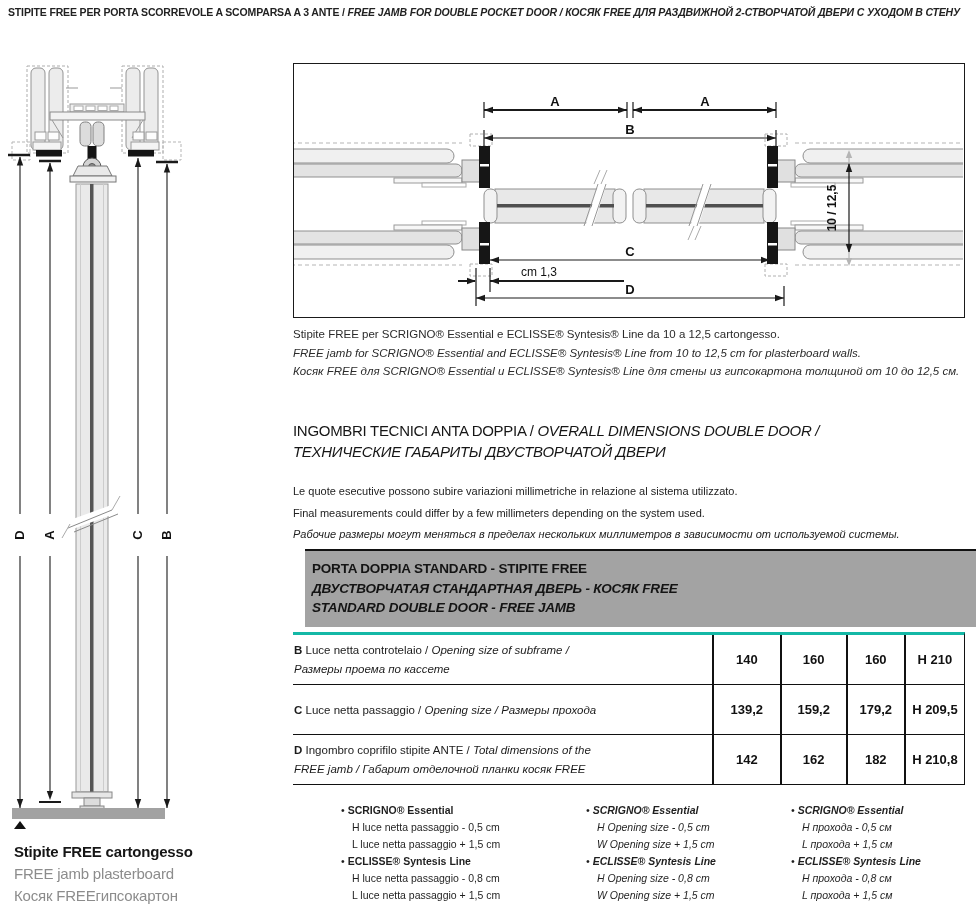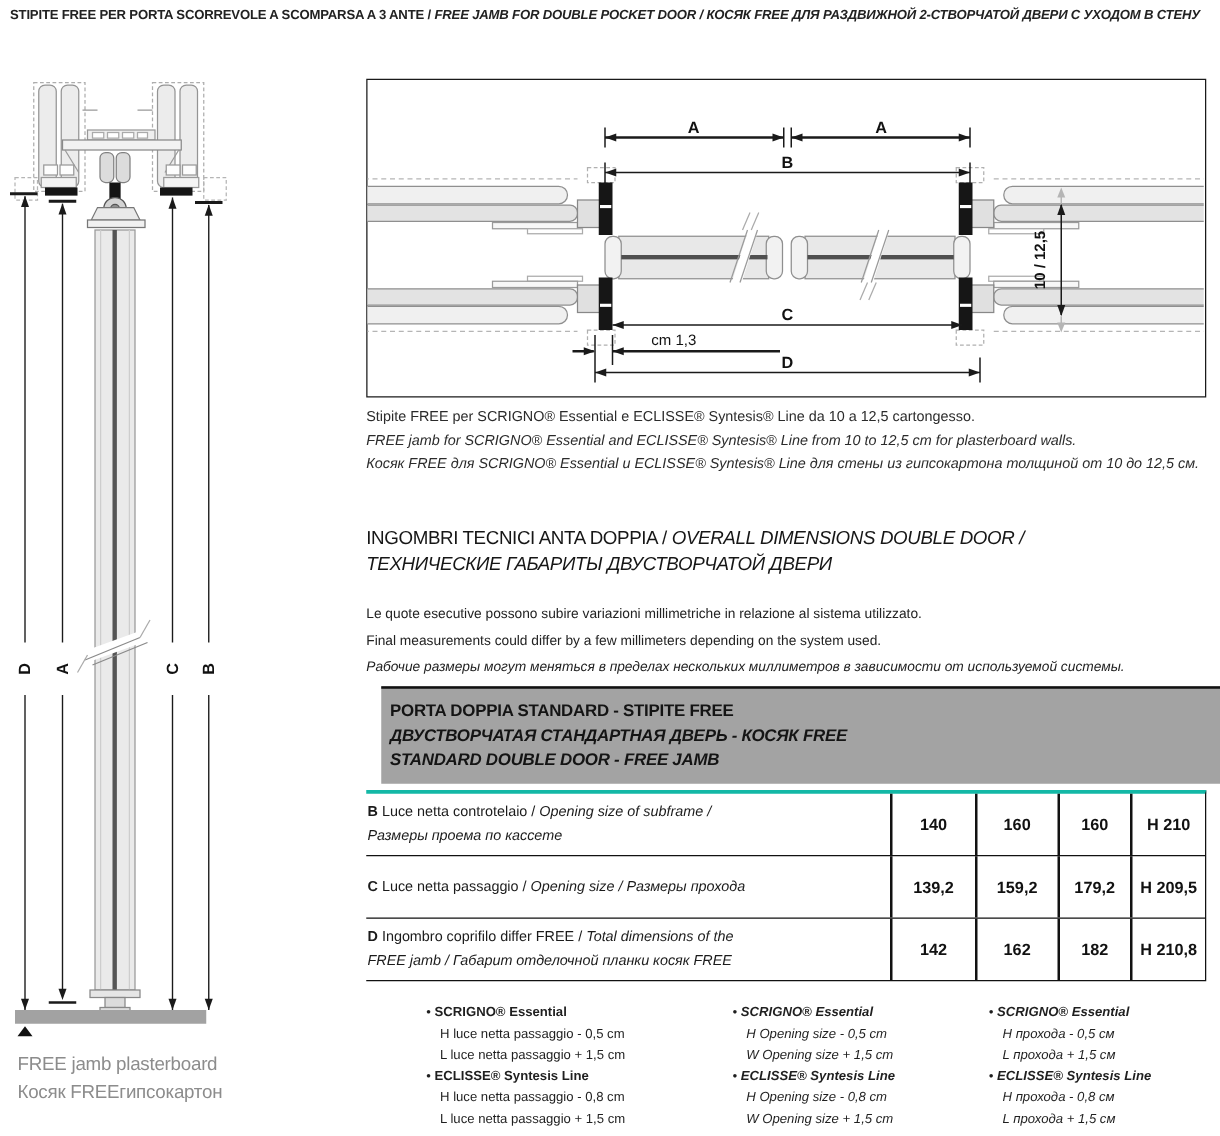--- a/index.html
+++ b/index.html
@@ -139,20 +139,25 @@
     <rect x="131" y="456" width="14" height="42" fill="#fff"></rect>
     <rect x="160" y="456" width="14" height="42" fill="#fff"></rect>
     <text x="24" y="477" transform="rotate(-90 24 477)" text-anchor="middle" font-size="13" font-weight="700" fill="#111">D</text>
     <text x="54" y="477" transform="rotate(-90 54 477)" text-anchor="middle" font-size="13" font-weight="700" fill="#111">A</text>
     <text x="142" y="477" transform="rotate(-90 142 477)" text-anchor="middle" font-size="13" font-weight="700" fill="#111">C</text>
     <text x="171" y="477" transform="rotate(-90 171 477)" text-anchor="middle" font-size="13" font-weight="700" fill="#111">B</text>
   </g>
 </svg>
 
 <div class="abs" id="side-cap">
+  <div class="l1">
+    <span>Stipite</span>
+    <span class="xb">FREE</span>
+    <span>cartongesso</span>
+  </div>
   <div class="l2">FREE jamb plasterboard</div>
   <div class="l2">Косяк FREEгипсокартон</div>
 </div>
 
 <div class="abs" id="plan-box">
 <svg width="669" height="252" viewBox="0 0 669 252">
   <g>
 
     <line x1="-10" y1="79" x2="168" y2="79" stroke="#b5b5b5" stroke-dasharray="4,3"></line>
     <rect x="-10" y="85" width="170" height="14" rx="7" fill="#f0f0f0" stroke="#8f8f8f"></rect>
@@ -320,21 +325,21 @@
       <span class="i">Размеры прохода</span>
     </div>
     <div class="tc-val w1">139,2</div>
     <div class="tc-val w2">159,2</div>
     <div class="tc-val w3">179,2</div>
     <div class="tc-val w4">H 209,5</div>
   </div>
   <div class="trow">
     <div class="tc-desc">
       <span class="bk">D</span>
-      <span>Ingombro coprifilo differ FREE /</span>
+      <span>Ingombro coprifilo stipite ANTE /</span>
       <span class="i">Total dimensions of the</span>
       <span class="blk"><span class="i">FREE jamb /</span>
       <span class="i">Габарит отделочной планки косяк FREE</span></span>
     </div>
     <div class="tc-val w1">142</div>
     <div class="tc-val w2">162</div>
     <div class="tc-val w3">182</div>
     <div class="tc-val w4">H 210,8</div>
   </div>
 </div>

